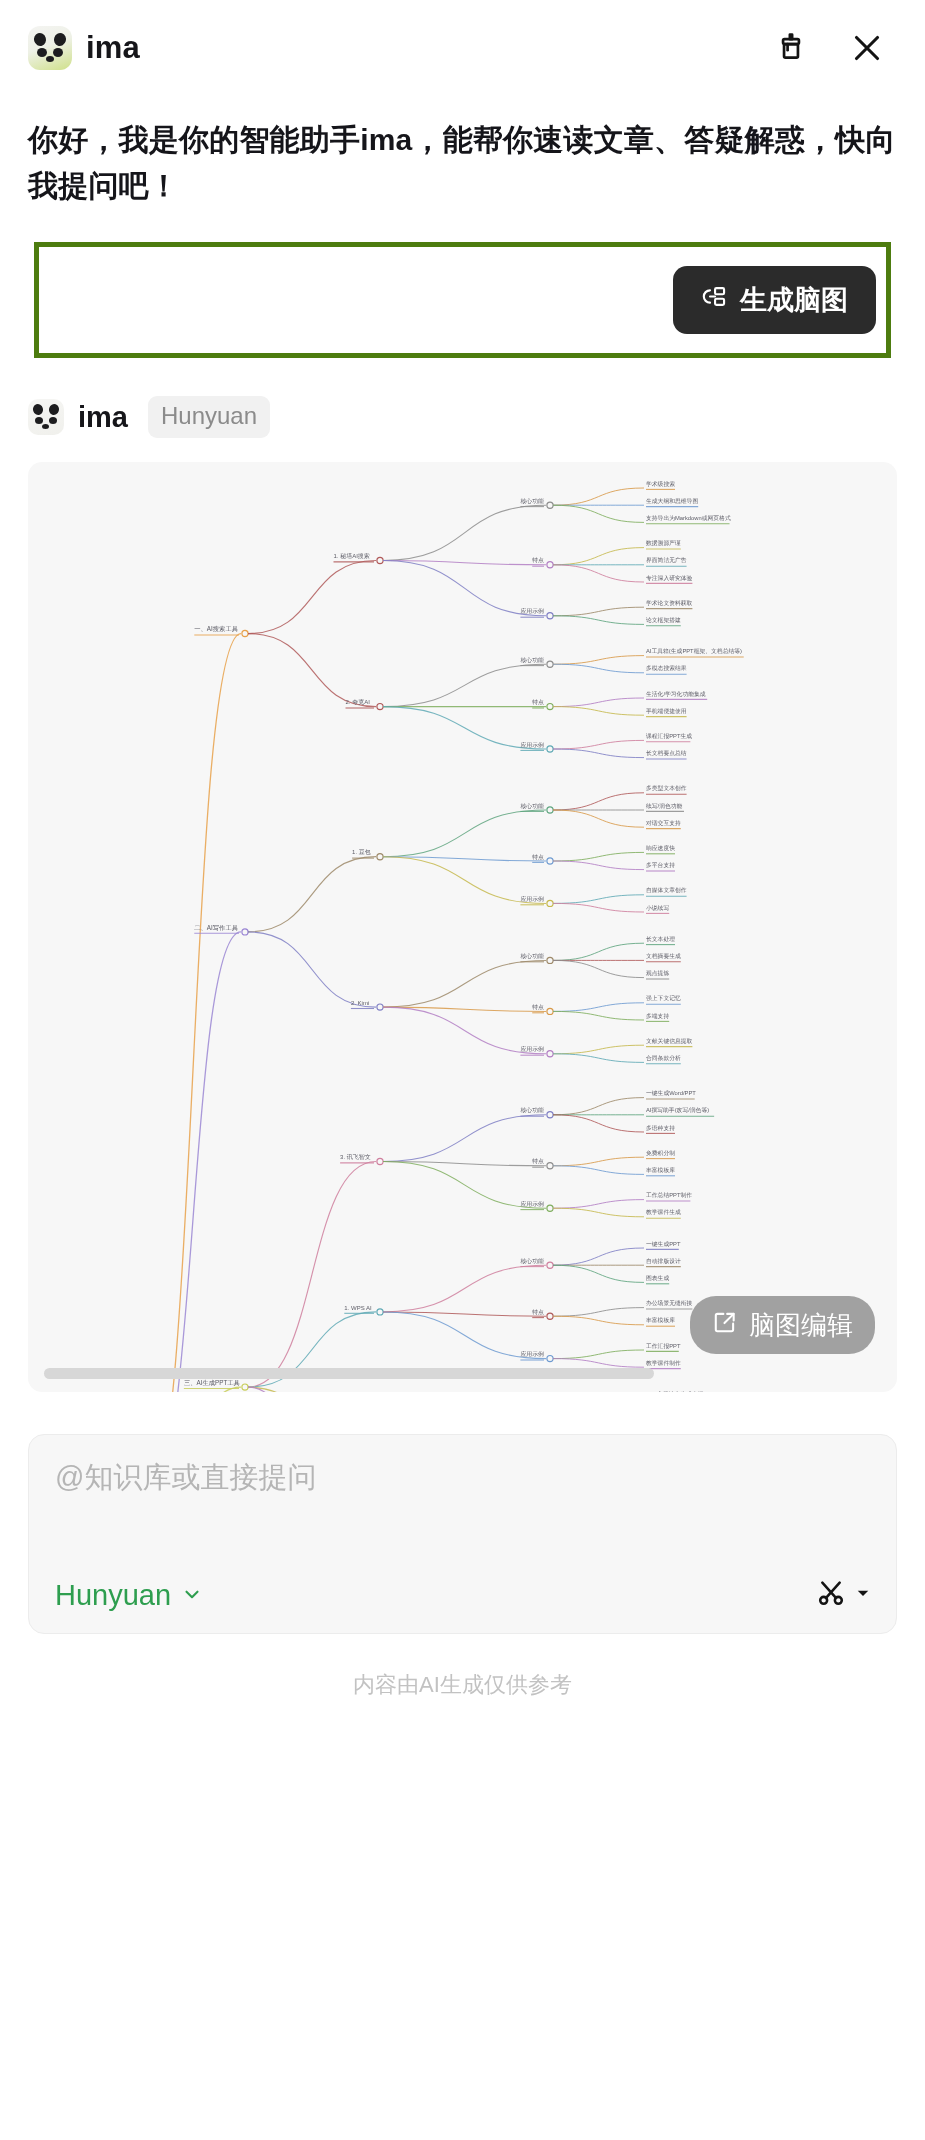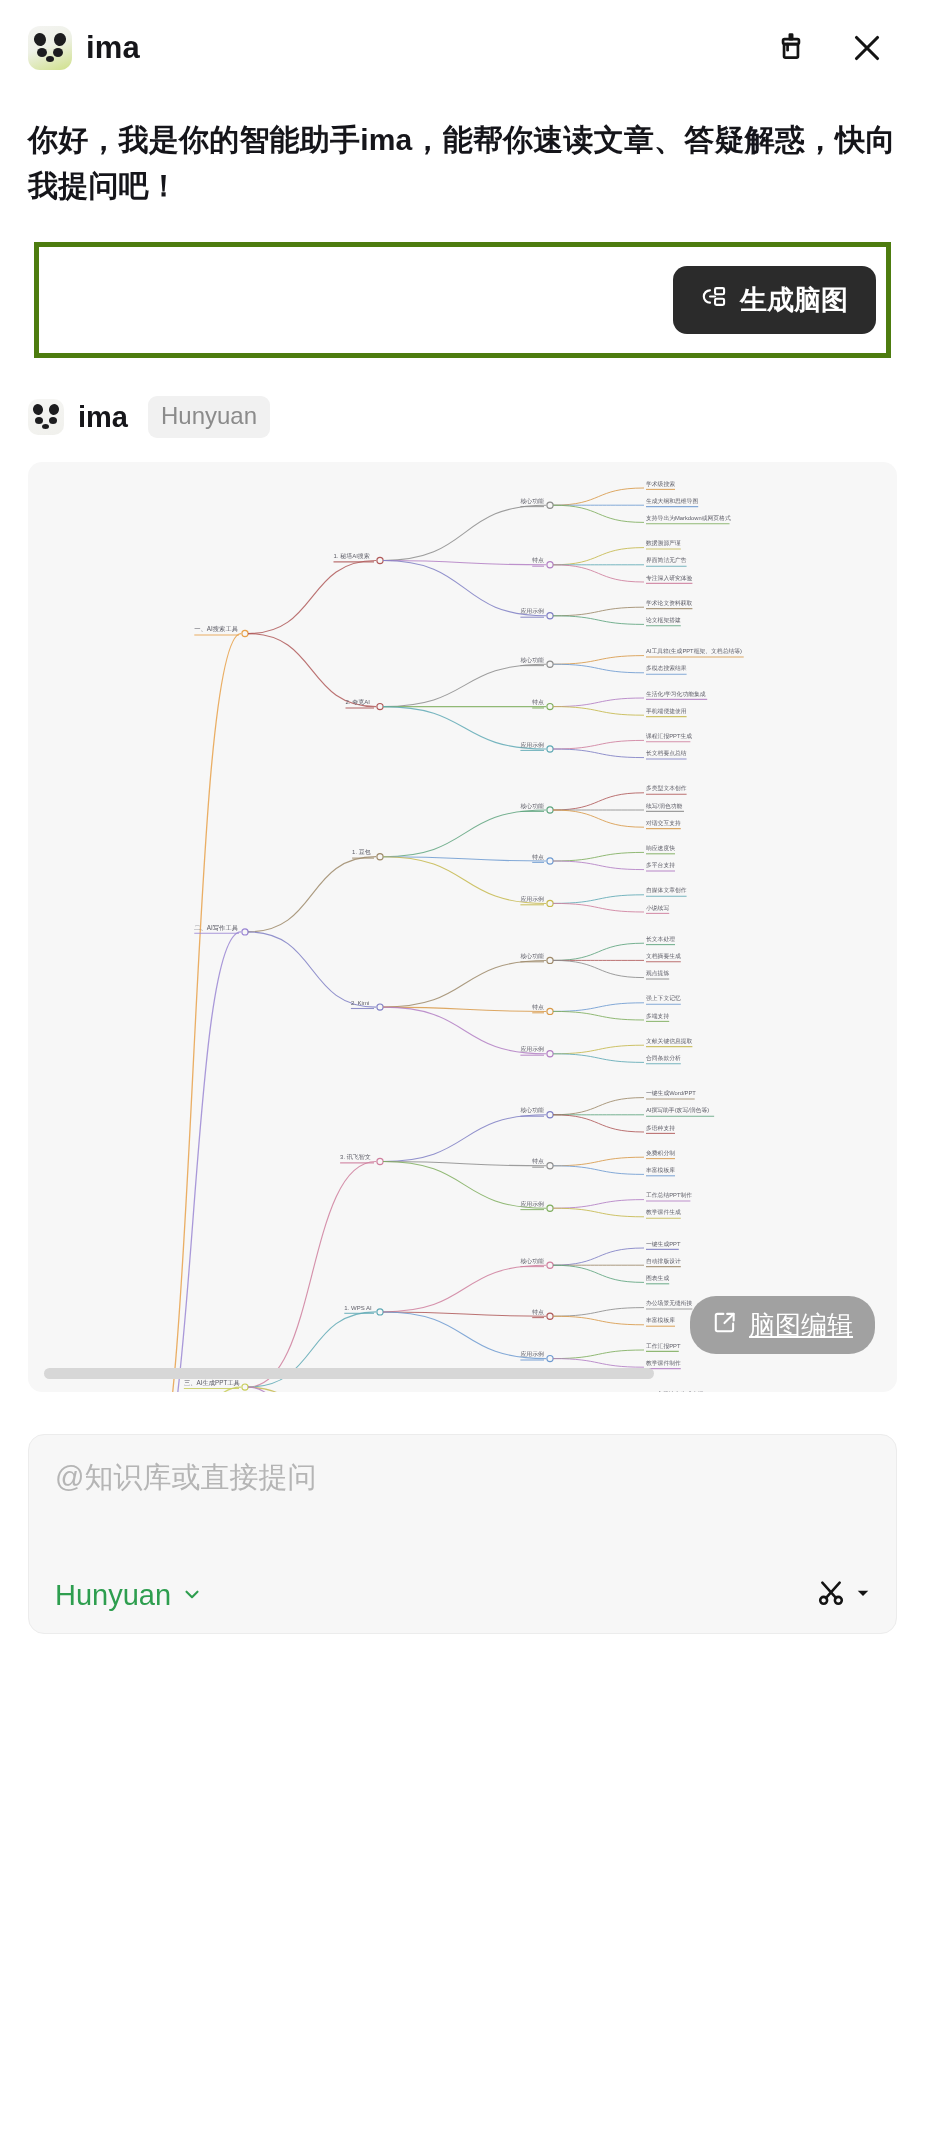--- a/index.html
+++ b/index.html
@@ -133,21 +133,20 @@
     position: absolute;
     right: 22px; bottom: 38px;
     background: rgba(137,137,137,.78);
     color: #ffffff;
     border: none; border-radius: 26px;
     height: 58px; padding: 0 22px;
     display: flex; align-items: center; gap: 11px;
     font-size: 26px; font-weight: 500;
     cursor: pointer;
     font-family: "Liberation Sans", "DejaVu Sans", sans-serif;
-    text-decoration: underline;
   }
 
   
   .composer {
     margin: 42px 28px 0 28px;
     background: #f7f7f7;
     border: 1px solid #ececec;
     border-radius: 16px;
     height: 200px;
     padding: 26px 26px 20px 26px;
@@ -812,13 +811,14 @@
         </span>
         <span>
           <svg width="14" height="14" viewBox="0 0 12 12">
             <path d="M1.5 4 6 8.6 10.5 4z" fill="#141414"></path>
           </svg>
         </span>
       </div>
     </div>
   </div>
 
+  <div class="footnote">内容由AI生成仅供参考</div>
 </div>
 
 </body></html>

